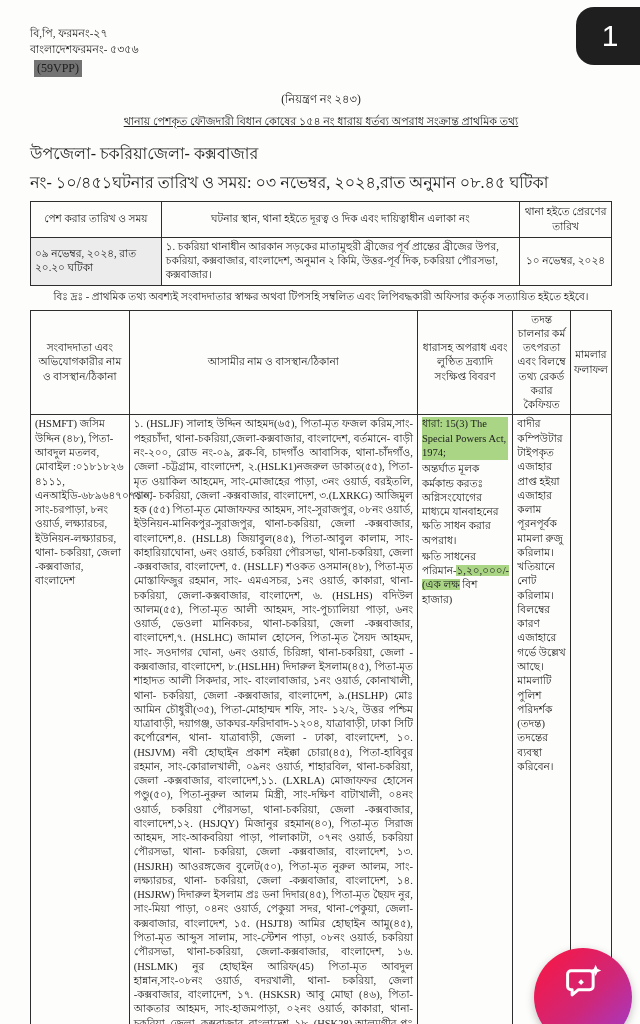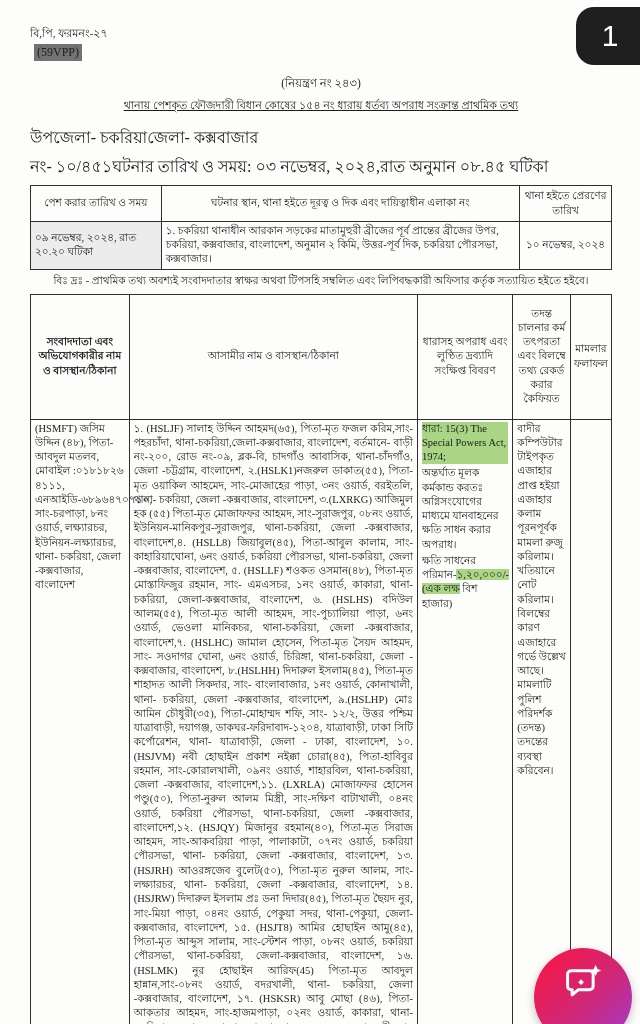--- a/index.html
+++ b/index.html
@@ -20,22 +20,22 @@
   .meta-row.first{margin-top:9px;}
   table{width:100%;border-collapse:collapse;table-layout:fixed;}
   th,td{border:1px solid #2e2e2e;font-weight:normal;font-size:10.5px;line-height:1.36;padding:2px 4px;vertical-align:top;}
   .t1{margin-top:4px;}
   .t1 th{text-align:center;vertical-align:middle;padding:3px 4px;}
   .t1 .c1{width:22%;} .t1 .c2{width:63%;} .t1 .c3{width:15%;}
   .t1 td.shaded{background:#ececec;vertical-align:middle;}
   .t1 td.mid{vertical-align:middle;text-align:center;padding:6px 2px;}
   .note{font-size:10.5px;text-align:center;margin-top:3px;}
   .t2{margin-top:4px;}
-  .t2 th{text-align:center;vertical-align:middle;height:96px;padding:12px 3px;}
-  .t2 .c1{width:16.8%;font-weight:bold;} .t2 .c2{width:51.4%;} .t2 .c3{width:16.2%;} .t2 .c4{width:9.3%;} .t2 .c5{width:6.3%;}
+  .t2 th{text-align:center;vertical-align:middle;height:96px;padding:2px 3px;}
+  .t2 .c1{width:16.8%;} .t2 .c2{width:51.4%;} .t2 .c3{width:16.2%;} .t2 .c4{width:9.3%;} .t2 .c5{width:6.3%;}
   .t2 td{height:660px;}
   .justify{text-align:justify;}
   .hl-green{background:#a9d585;}
   .offence-block{display:block;margin-bottom:2px;}
   .page-badge{
     position:absolute;top:7px;right:-22px;width:86px;height:58px;
     background:#1f1f1f;border-radius:18px;color:#fff;
     display:flex;align-items:center;justify-content:center;
     font-family:"Liberation Sans","DejaVu Sans",sans-serif;font-size:30px;
     padding-right:18px;box-sizing:border-box;
@@ -54,20 +54,21 @@
 <div class="page">
 
   <div class="page-badge">
     <span>1</span>
   </div>
 
   <div class="content">
 
     <div class="form-nums">
       <div>বি,পি, ফরমনং-২৭</div>
+      <div>বাংলাদেশফরমনং- ৫৩৫৬</div>
       <span class="form-code">(59VPP)</span>
     </div>
 
     <div class="title-block">
       <div class="reg-no">(নিয়ন্ত্রণ নং ২৪৩)</div>
       <div class="subtitle">থানায় পেশকৃত ফৌজদারী বিধান কোষের ১৫৪ নং ধারায় ধর্তব্য অপরাধ সংক্রান্ত প্রাথমিক তথ্য</div>
     </div>
 
     <div class="meta-row first">
       <span>উপজেলা- চকরিয়া</span>

